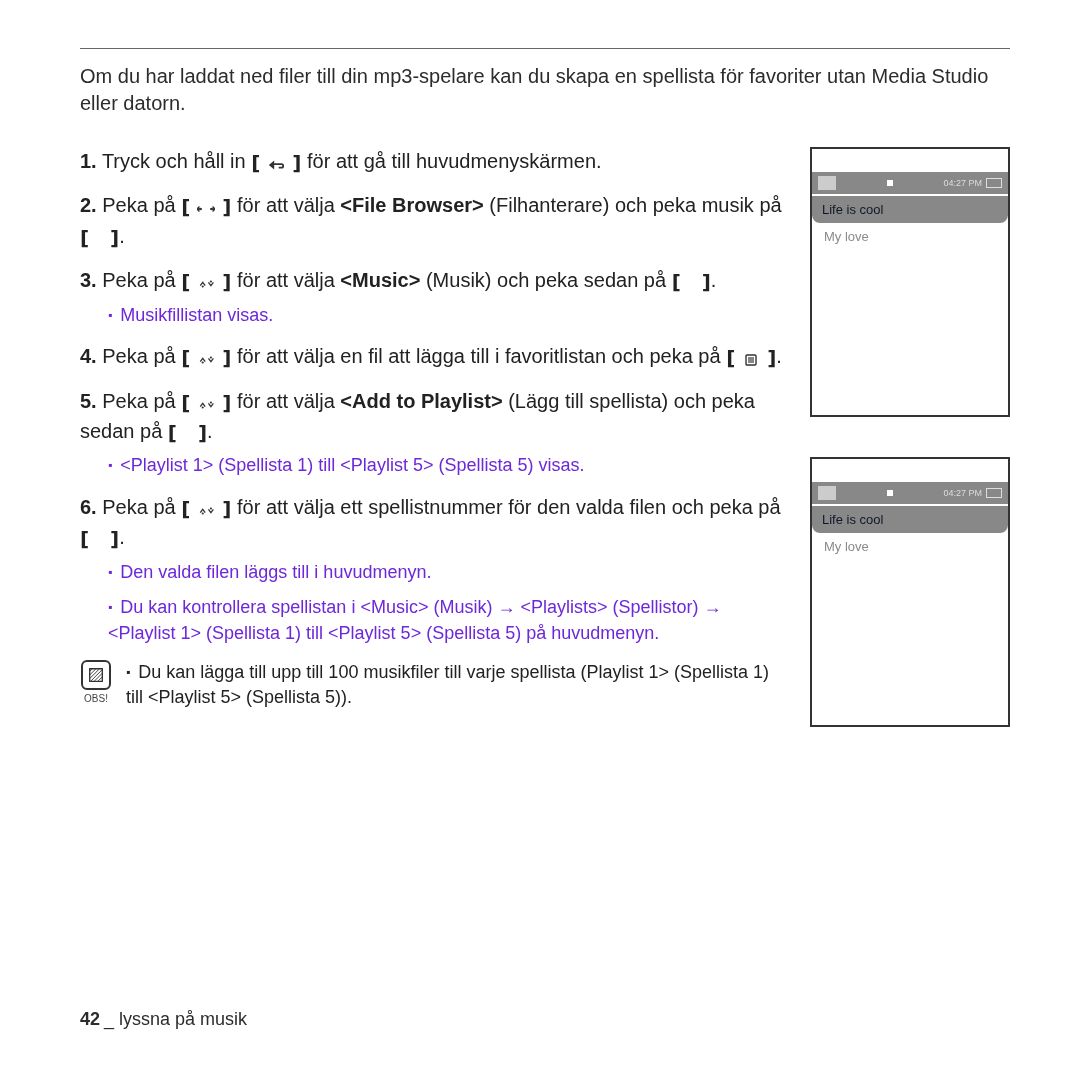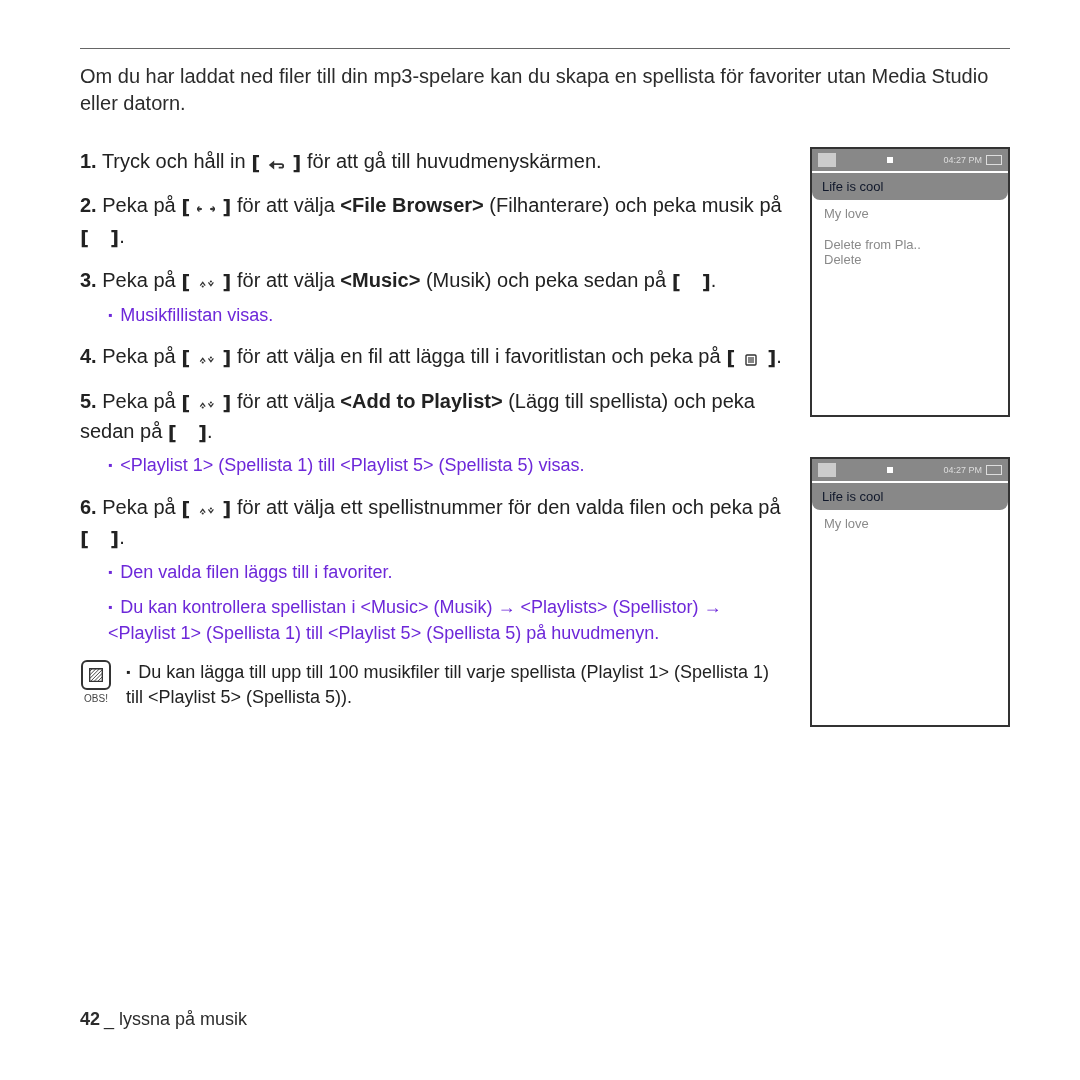--- a/index.html
+++ b/index.html
@@ -80,20 +80,21 @@
   }
   .dev-topbar {
     height: 22px;
     background: #888;
     display: flex;
     align-items: center;
     justify-content: space-between;
     padding: 0 6px;
     color: #ddd;
     font-size: 9px;
+    margin-top: 23px;
   }
   .dev-topbar .dot { width: 6px; height: 6px; background: #fff; }
   .dev-topbar .batt {
     width: 14px; height: 8px; border: 1px solid #ddd; position: relative;
   }
   .dev-topbar .cam {
     width: 18px; height: 14px; background: #ccc;
   }
   .dev-selected {
     background: #888;
@@ -224,21 +225,21 @@
       </div>
 
       <div class="step">
         <span class="num">6.</span>
         <span>Peka på </span><span class="key">[ <svg class="k" viewBox="0 0 22 12">
               <path d="M4 8 L7 4 L10 8" stroke="#333" stroke-width="1.6" fill="none"></path>
               <circle cx="7" cy="9" r="1.3" fill="#333"></circle>
               <path d="M14 4 L17 8 L20 4" stroke="#333" stroke-width="1.6" fill="none"></path>
               <circle cx="17" cy="3" r="1.3" fill="#333"></circle>
             </svg> ]</span><span> för att välja ett spellistnummer för den valda filen och peka på </span><span class="key">[&nbsp;&nbsp;&nbsp;]</span><span>.</span>
-        <div class="sub">Den valda filen läggs till i favoriter.</div>
+        <div class="sub">Den valda filen läggs till i huvudmenyn.</div>
         <div class="sub">Du kan kontrollera spellistan i &lt;Music&gt; (Musik) → &lt;Playlists&gt; (Spellistor) → &lt;Playlist 1&gt; (Spellista 1) till &lt;Playlist 5&gt; (Spellista 5) på huvudmenyn.</div>
       </div>
 
       <div class="note-row">
         <div class="note-icon">
           <div class="box">
               <svg viewBox="0 0 20 20">
                 <path d="M3 3 L17 3 L17 17 L3 17 Z" fill="none" stroke="#333" stroke-width="1.5"></path>
                 <path d="M6 3 L3 6 M10 3 L3 10 M14 3 L3 14 M17 4 L4 17 M17 8 L8 17 M17 12 L12 17" stroke="#333" stroke-width="1"></path>
               </svg>
@@ -258,24 +259,20 @@
           <div class="dot"></div>
           <div style="display:flex;align-items:center;gap:4px">
             <span>04:27 PM</span>
             <div class="batt"></div>
           </div>
         </div>
         <div class="dev-selected">Life is cool</div>
         <div class="dev-sec">
           <div>My love</div>
         </div>
-        <div class="dev-sec" style="margin-top:10px">
-          <div>Delete from Pla..</div>
-          <div>Delete</div>
-        </div>
       </div>
 
       <div class="device">
         <div class="dev-topbar">
           <div class="cam"></div>
           <div class="dot"></div>
           <div style="display:flex;align-items:center;gap:4px">
             <span>04:27 PM</span>
             <div class="batt"></div>
           </div>

